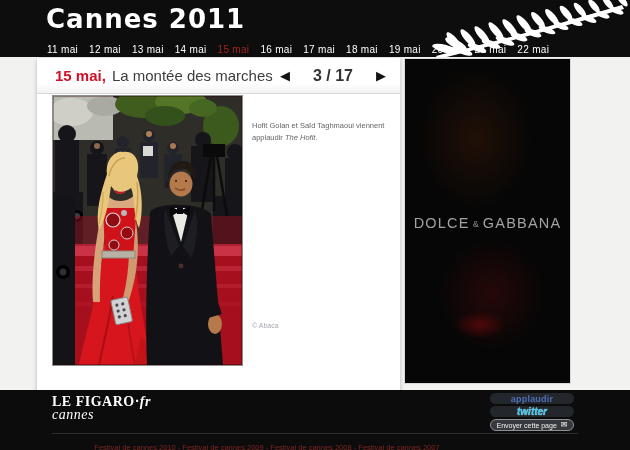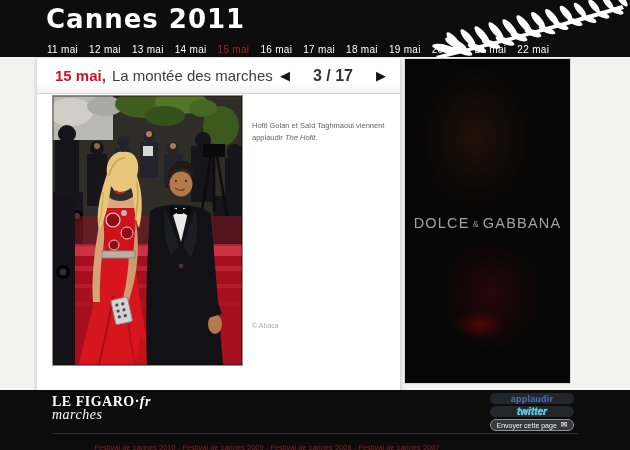--- a/index.html
+++ b/index.html
@@ -273,21 +273,21 @@
     <div class="blob1"></div>
     <div class="blob2"></div>
     <div class="blob3"></div>
     <div class="ad-brand"><span>DOLCE</span><span class="amp">&amp;</span><span>GABBANA</span></div>
   </div>
 </div>
 
 <div class="footer">
   <div class="figaro-logo">
     <div class="figaro-line1"><span>LE FIGARO</span><span>·</span><span class="fr">fr</span></div>
-    <div class="figaro-line2">marches</div>
+    <div class="figaro-line2">cannes</div>
   </div>
 
   <div class="social">
     <div class="pill facebook">
       <span>applaudir</span>
     </div>
     <div class="pill twitter">
       <span>twitter</span>
     </div>
     <div class="pill send">

